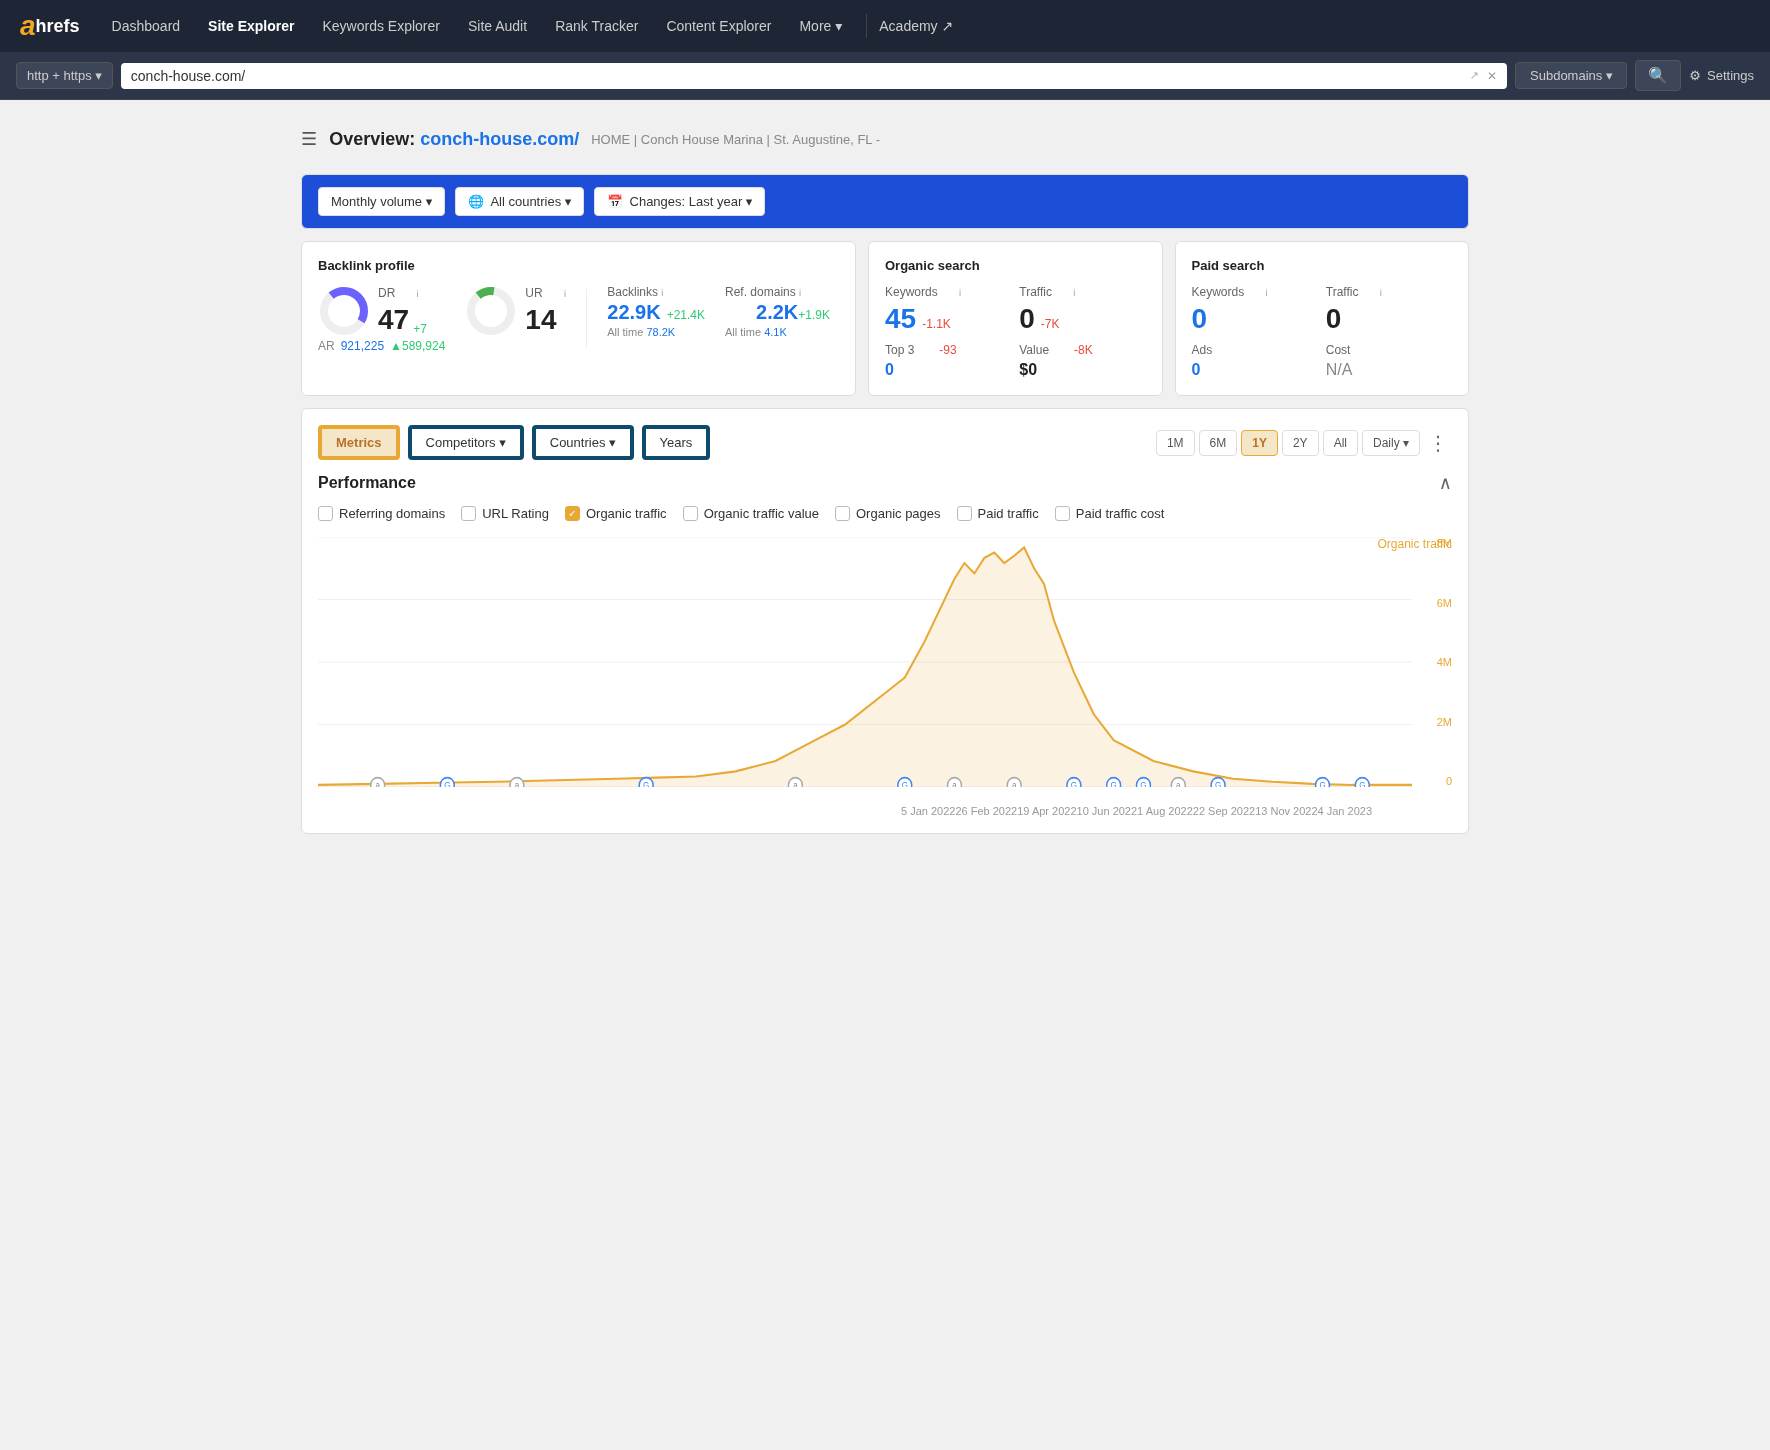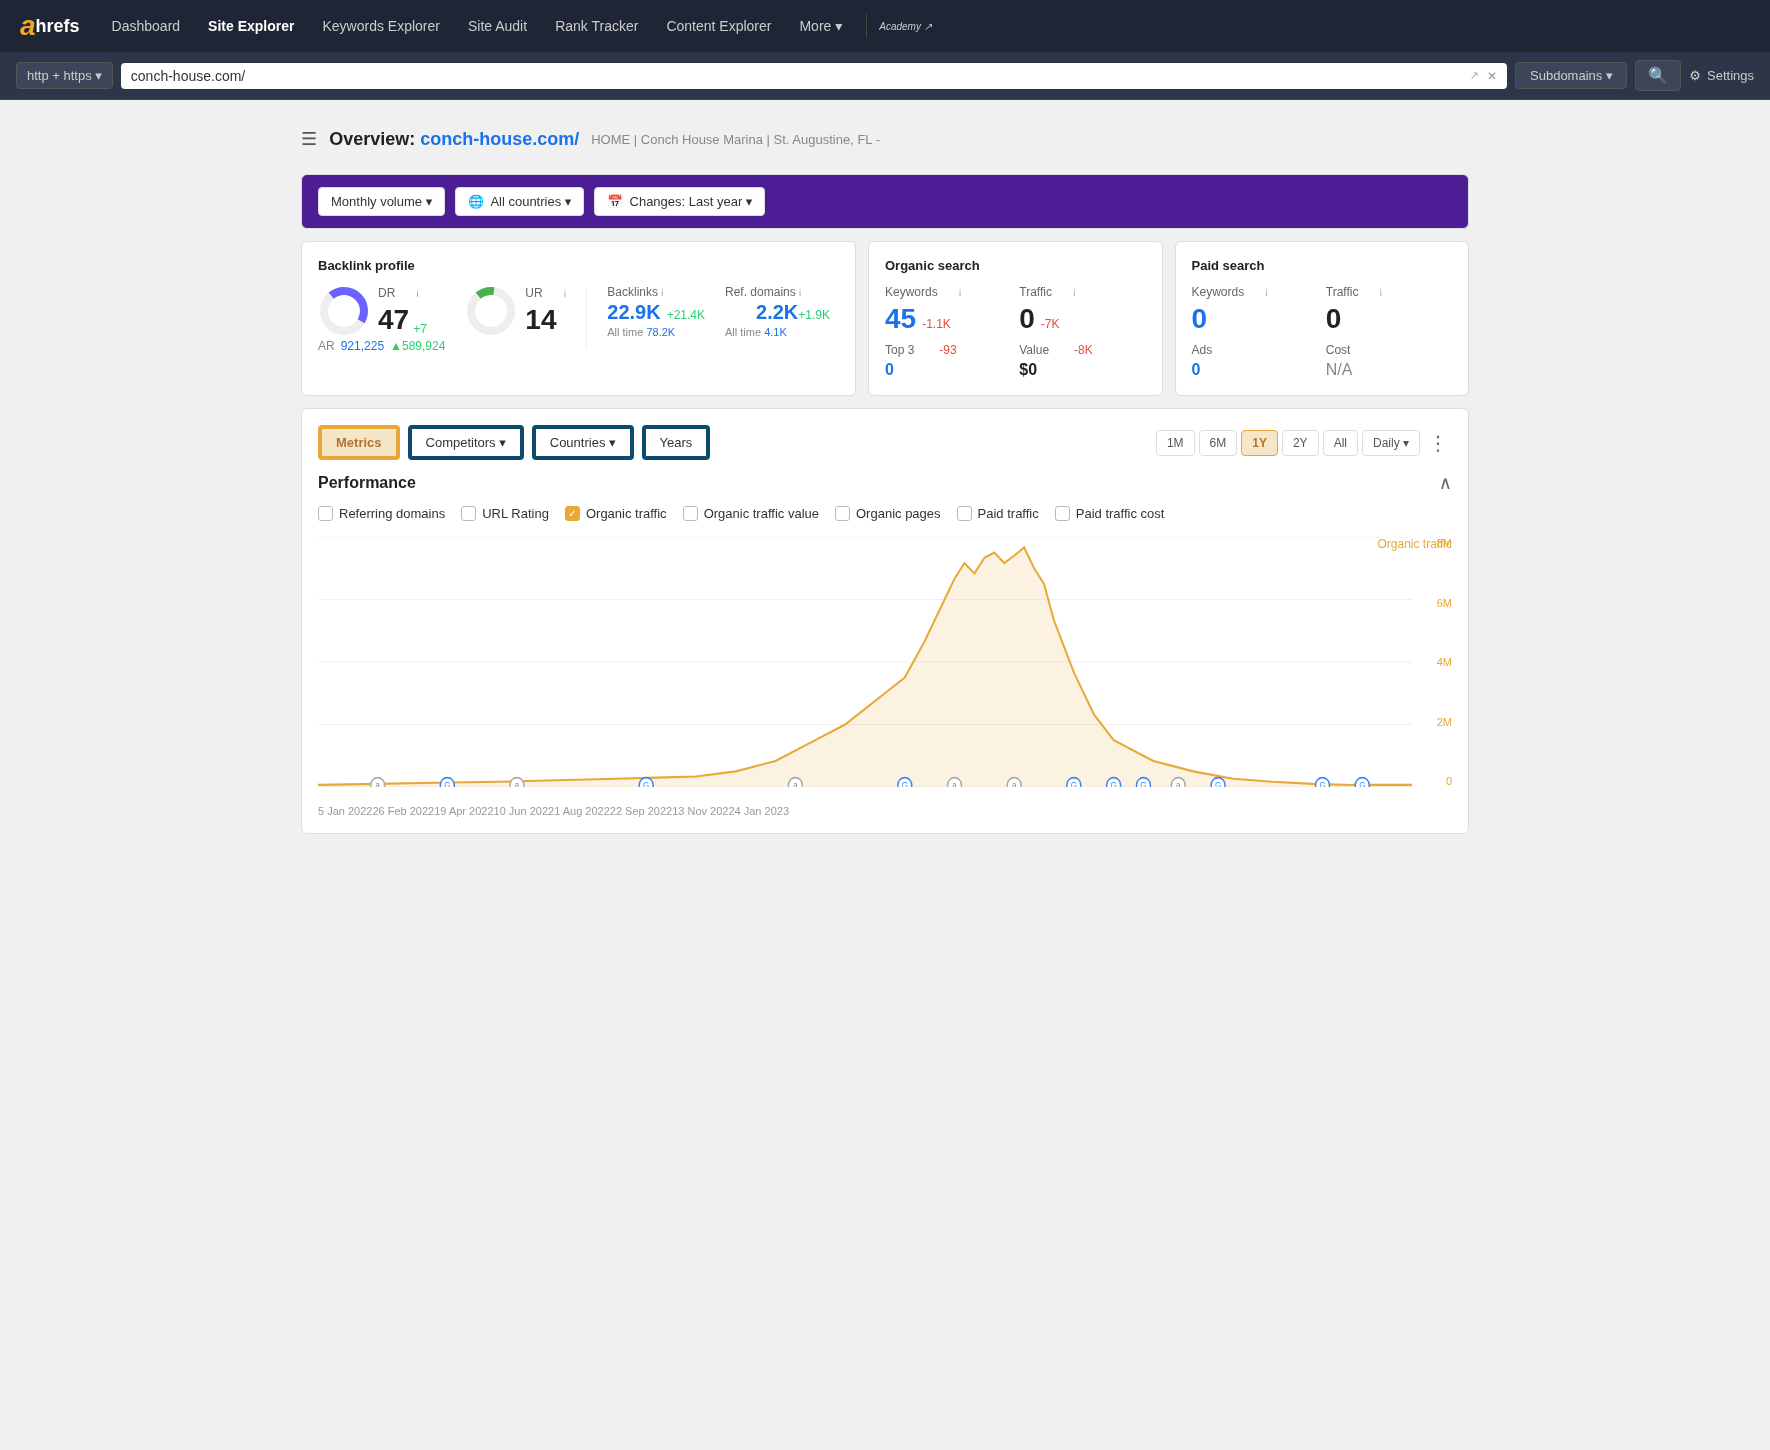--- a/index.html
+++ b/index.html
@@ -4,21 +4,21 @@
   <style>
     * { box-sizing: border-box; margin: 0; padding: 0; }
     body { font-family: -apple-system, BlinkMacSystemFont, 'Segoe UI', sans-serif; background: #f0f0f0; font-size: 14px; color: #333; }
 
     
     .top-nav { background: #1e2535; display: flex; align-items: center; padding: 0 20px; height: 52px; gap: 4px; }
     .logo { color: #f5a623; font-size: 26px; font-weight: 900; margin-right: 16px; display: flex; align-items: center; }
     .nav-item { color: #ccc; padding: 6px 12px; cursor: pointer; font-size: 14px; border-radius: 4px; white-space: nowrap; }
     .nav-item.active { color: #fff; font-weight: 600; }
     .nav-divider { width: 1px; height: 24px; background: #444; margin: 0 8px; }
-    .nav-academy { color: #ccc; display: flex; align-items: center; gap: 4px; font-size: 10px; cursor: pointer; font-style: italic; }
+    .nav-academy { color: #ccc; display: flex; align-items: center; gap: 4px; font-size: 14px; cursor: pointer; }
 
     
     .search-bar { background: #2d3548; display: flex; align-items: center; padding: 8px 16px; gap: 8px; border-bottom: 1px solid #444; }
     .protocol-select { background: #3d4558; color: #ccc; border: 1px solid #555; border-radius: 4px; padding: 5px 10px; font-size: 13px; cursor: pointer; display: flex; align-items: center; gap: 6px; white-space: nowrap; }
     .url-input-wrap { flex: 1; background: #fff; border-radius: 4px; display: flex; align-items: center; padding: 5px 10px; gap: 8px; }
     .url-input { border: none; outline: none; font-size: 14px; flex: 1; color: #333; }
     .url-icon { color: #999; cursor: pointer; font-size: 12px; }
     .subdomain-btn { background: #3d4558; color: #ccc; border: 1px solid #555; border-radius: 4px; padding: 5px 14px; font-size: 13px; cursor: pointer; display: flex; align-items: center; gap: 6px; }
     .search-btn { background: #3d4558; color: #ccc; border: 1px solid #555; border-radius: 4px; padding: 5px 12px; font-size: 16px; cursor: pointer; }
     .settings-btn { color: #ccc; background: none; border: none; cursor: pointer; font-size: 13px; display: flex; align-items: center; gap: 6px; margin-left: auto; }
@@ -27,21 +27,21 @@
     .main-content { padding: 16px; max-width: 1200px; margin: 0 auto; }
 
     
     .page-header { display: flex; align-items: center; gap: 12px; padding: 12px 0; margin-bottom: 12px; }
     .hamburger { font-size: 18px; cursor: pointer; color: #555; }
     .overview-title { font-size: 18px; font-weight: 700; color: #222; }
     .overview-domain { color: #1a73e8; }
     .breadcrumb-text { color: #888; font-size: 13px; }
 
     
-    .filter-bar { background: #4c1d95; border: 1px solid #ddd; border-radius: 6px; padding: 12px 16px; margin-bottom: 12px; display: flex; gap: 10px; align-items: center; }
+    .filter-bar { background: #1d4ed8; border: 1px solid #ddd; border-radius: 6px; padding: 12px 16px; margin-bottom: 12px; display: flex; gap: 10px; align-items: center; }
     .filter-btn { border: 1px solid #ddd; border-radius: 4px; padding: 6px 12px; font-size: 13px; cursor: pointer; display: flex; align-items: center; gap: 6px; background: #fff; color: #333; }
 
     
     .cards-row { display: flex; gap: 12px; margin-bottom: 12px; }
     .card { background: #fff; border: 1px solid #ddd; border-radius: 6px; padding: 16px; }
     .card-backlink { flex: 2; }
     .card-organic { flex: 1; }
     .card-paid { flex: 1; }
 
     .card-title { font-size: 13px; font-weight: 700; color: #222; margin-bottom: 12px; }
@@ -86,21 +86,21 @@
     .checkbox { width: 15px; height: 15px; border: 1.5px solid #bbb; border-radius: 3px; display: flex; align-items: center; justify-content: center; flex-shrink: 0; }
     .checkbox.checked { background: #e8a835; border-color: #e8a835; }
     .checkbox.checked::after { content: '✓'; color: #fff; font-size: 10px; }
 
     
     .chart-area { position: relative; height: 280px; }
     .chart-legend { text-align: right; color: #e8a835; font-size: 12px; margin-bottom: 4px; }
     .chart-y-labels { position: absolute; right: 0; top: 0; bottom: 30px; display: flex; flex-direction: column; justify-content: space-between; padding-bottom: 0; }
     .y-label { font-size: 11px; color: #e8a835; text-align: right; }
     .chart-svg-wrap { position: absolute; left: 0; right: 40px; top: 0; bottom: 30px; }
-    .chart-x-labels { display: flex; justify-content: flex-start; padding-right: 40px; margin-top: 8px; position: absolute; bottom: 0; left: 0; right: 40px; }
+    .chart-x-labels { display: flex; justify-content: flex-end; padding-right: 40px; margin-top: 8px; position: absolute; bottom: 0; left: 0; right: 40px; }
     .x-label { font-size: 11px; color: #999; }
 
     
     .ar-row { display: flex; align-items: center; gap: 6px; font-size: 12px; color: #888; margin-top: 2px; }
     .ar-label { color: #1a73e8; font-size: 12px; }
     .ar-arrow-up { color: #2ecc71; }
 
     .info-icon { font-size: 10px; color: #aaa; cursor: pointer; }
     .external-icon { font-size: 11px; color: #aaa; cursor: pointer; }
     .bstat { display: flex; flex-direction: column; gap: 2px; }

